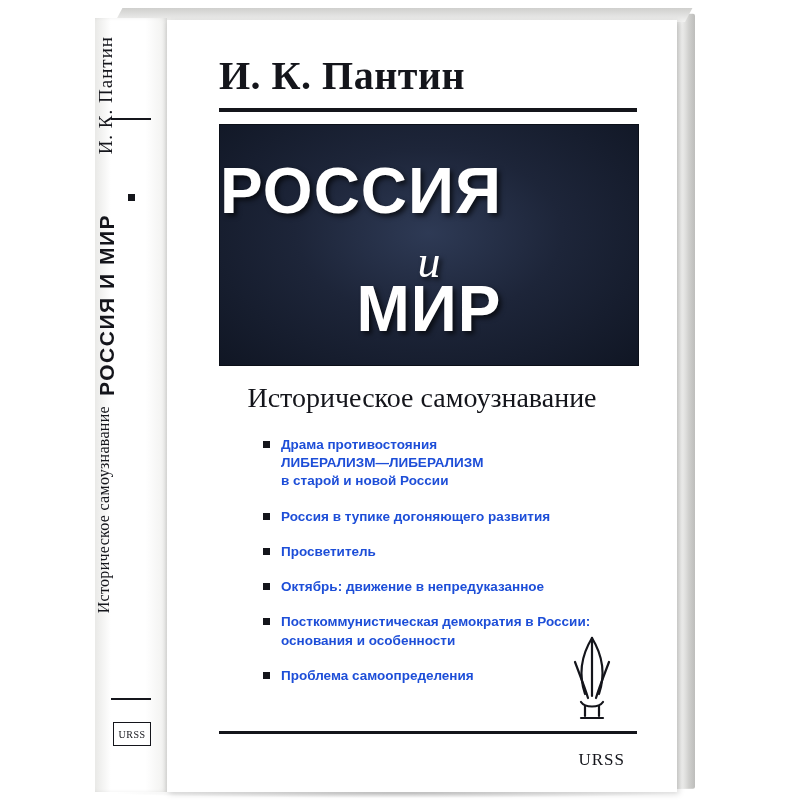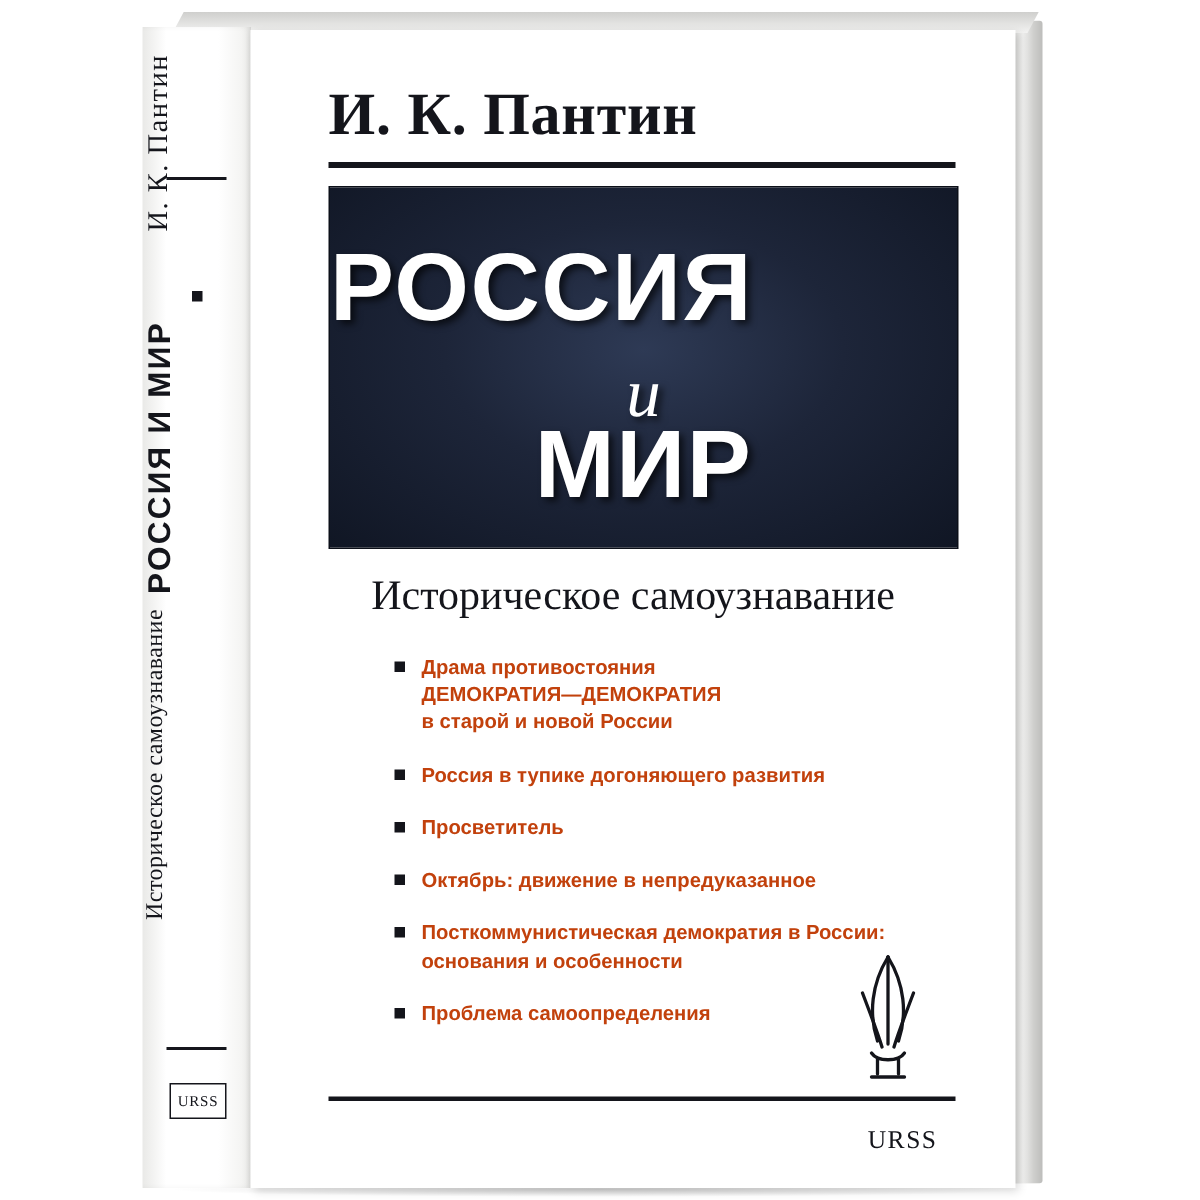--- a/index.html
+++ b/index.html
@@ -239,21 +239,21 @@
     top: 416px;
     width: 360px;
   }
 
   .bullet {
     position: relative;
     margin-bottom: 17px;
     padding-left: 18px;
     font-size: 13.5px;
     line-height: 1.35;
-    color: #c2410c;
+    color: #1d4ed8;
     font-weight: bold;
   }
 
   .bullet::before {
     content: "";
     position: absolute;
     left: 0;
     top: 5px;
     width: 7px;
     height: 7px;
@@ -337,21 +337,21 @@
         <div class="title-i">и</div>
         <div class="title-line2">МИР</div>
       </div>
 
       <div class="subtitle">Историческое самоузнавание</div>
 
       <div class="bullets">
 
         <div class="bullet">
           <span class="ln">Драма противостояния</span>
-          <span class="ln">ДЕМОКРАТИЯ—ДЕМОКРАТИЯ</span>
+          <span class="ln">ЛИБЕРАЛИЗМ—ЛИБЕРАЛИЗМ</span>
           <span class="ln">в старой и новой России</span>
         </div>
 
         <div class="bullet">
           <span class="ln">Россия в тупике догоняющего развития</span>
         </div>
 
         <div class="bullet">
           <span class="ln">Просветитель</span>
         </div>

